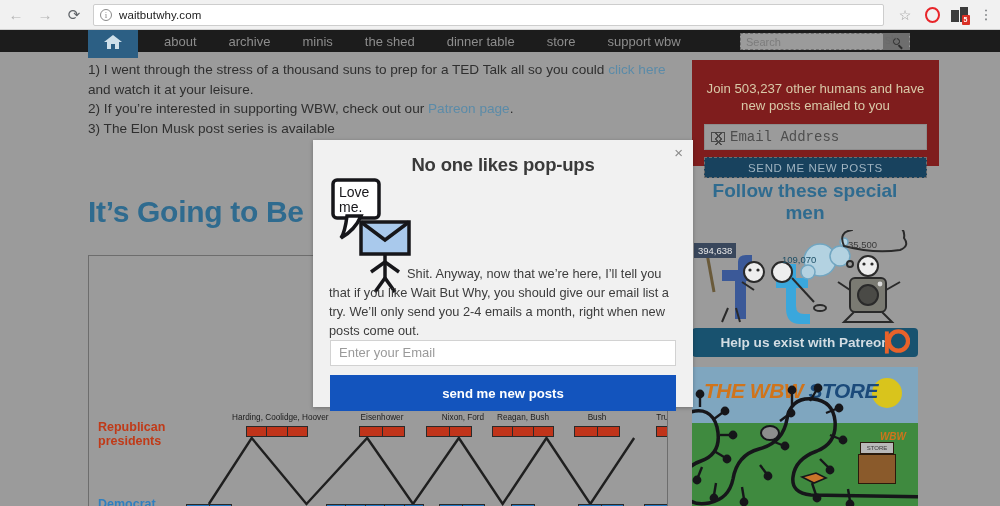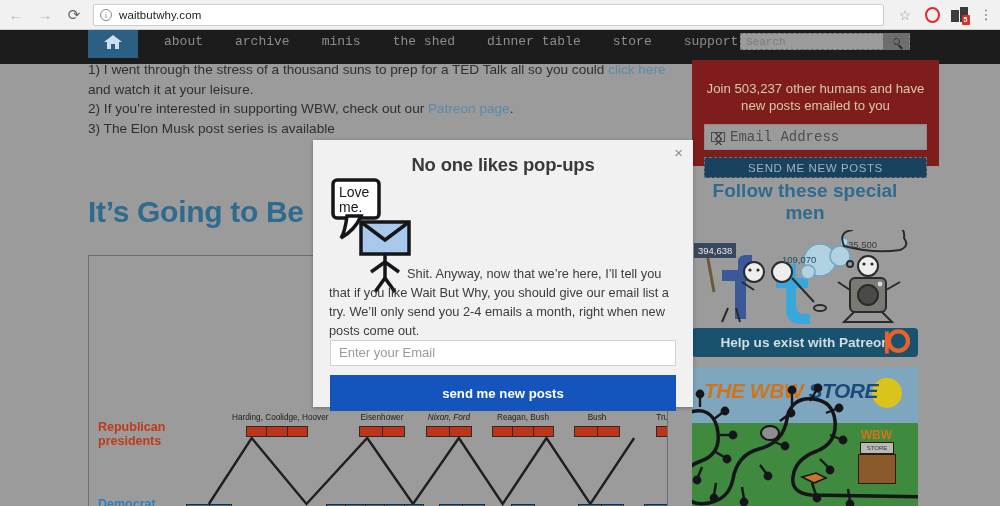--- a/index.html
+++ b/index.html
@@ -51,23 +51,22 @@
   .kebab { color: #5f6368; font-size: 13px; letter-spacing: 0; }
 
   
   .page {
     position: absolute; left: 0; top: 30px; width: 1000px; height: 476px;
     background: #9b9b9b; overflow: hidden;
   }
 
   
   .site-nav {
-    position: absolute; left: 0; top: 0; width: 1000px; height: 34px;
+    position: absolute; left: 0; top: 0; width: 1000px; height: 22px;
     background: #1c1c1c;
-    font-family: Liberation Mono, monospace;
   }
   .nav-home {
     position: absolute; left: 88px; top: -6px; width: 50px; height: 34px;
     background: #2c5f84;
   }
   .nav-home .house {
     position: absolute; left: 16px; top: 11px; width: 18px; height: 14px;
   }
   .nav-home .house .roof {
     position: absolute; left: 0; top: 0; width: 0; height: 0;
@@ -233,22 +232,22 @@
   .store .shack {
     position: absolute; right: 22px; bottom: 24px; width: 38px; height: 30px;
     background: #8a5a2b; border: 1px solid #2a1a0c;
   }
   .store .sign {
     position: absolute; right: 24px; bottom: 54px; width: 34px; height: 12px;
     background: #b9b9b9; border: 1px solid #2a1a0c; font-size: 6px;
     color: #3a3a3a; text-align: center; line-height: 11px;
   }
   .store .wbw {
-    position: absolute; right: 26px; bottom: 66px; font-size: 12px;
-    color: #d0741b; font-weight: bold;
+    position: absolute; right: 12px; bottom: 66px; font-size: 10px;
+    color: #d0741b; font-weight: bold; font-style: italic;
   }
 
   
   .modal {
     position: absolute; left: 313px; top: 110px; width: 380px; height: 267px;
     background: #f1f1f1; z-index: 40;
     box-shadow: 0 1px 4px rgba(0,0,0,.28);
   }
   .modal .close {
     position: absolute; right: 10px; top: 5px; font-size: 15px; color: #8b8b8b;
@@ -380,21 +379,21 @@
             </div>
             <div class="grp-label rep" style="left: 171px; width: 74px;">Eisenhower</div>
             <div class="bar dem" style="left: 265px; width: 46px;">
               <div class="seg"></div>
               <div class="seg"></div>
             </div>
             <div class="bar rep" style="left: 252px; width: 46px;">
               <div class="seg"></div>
               <div class="seg"></div>
             </div>
-            <div class="grp-label rep" style="left: 238px; width: 74px; font-style: italic;">Nixon, Ford</div>
+            <div class="grp-label rep" style="left: 252px; width: 74px;">Nixon, Ford</div>
             <div class="bar dem" style="left: 337px; width: 24px;">
               <div class="seg"></div>
             </div>
             <div class="bar rep" style="left: 318px; width: 62px;">
               <div class="seg"></div>
               <div class="seg"></div>
               <div class="seg"></div>
             </div>
             <div class="grp-label rep" style="left: 304px; width: 90px;">Reagan, Bush</div>
             <div class="bar dem" style="left: 404px; width: 46px;">

